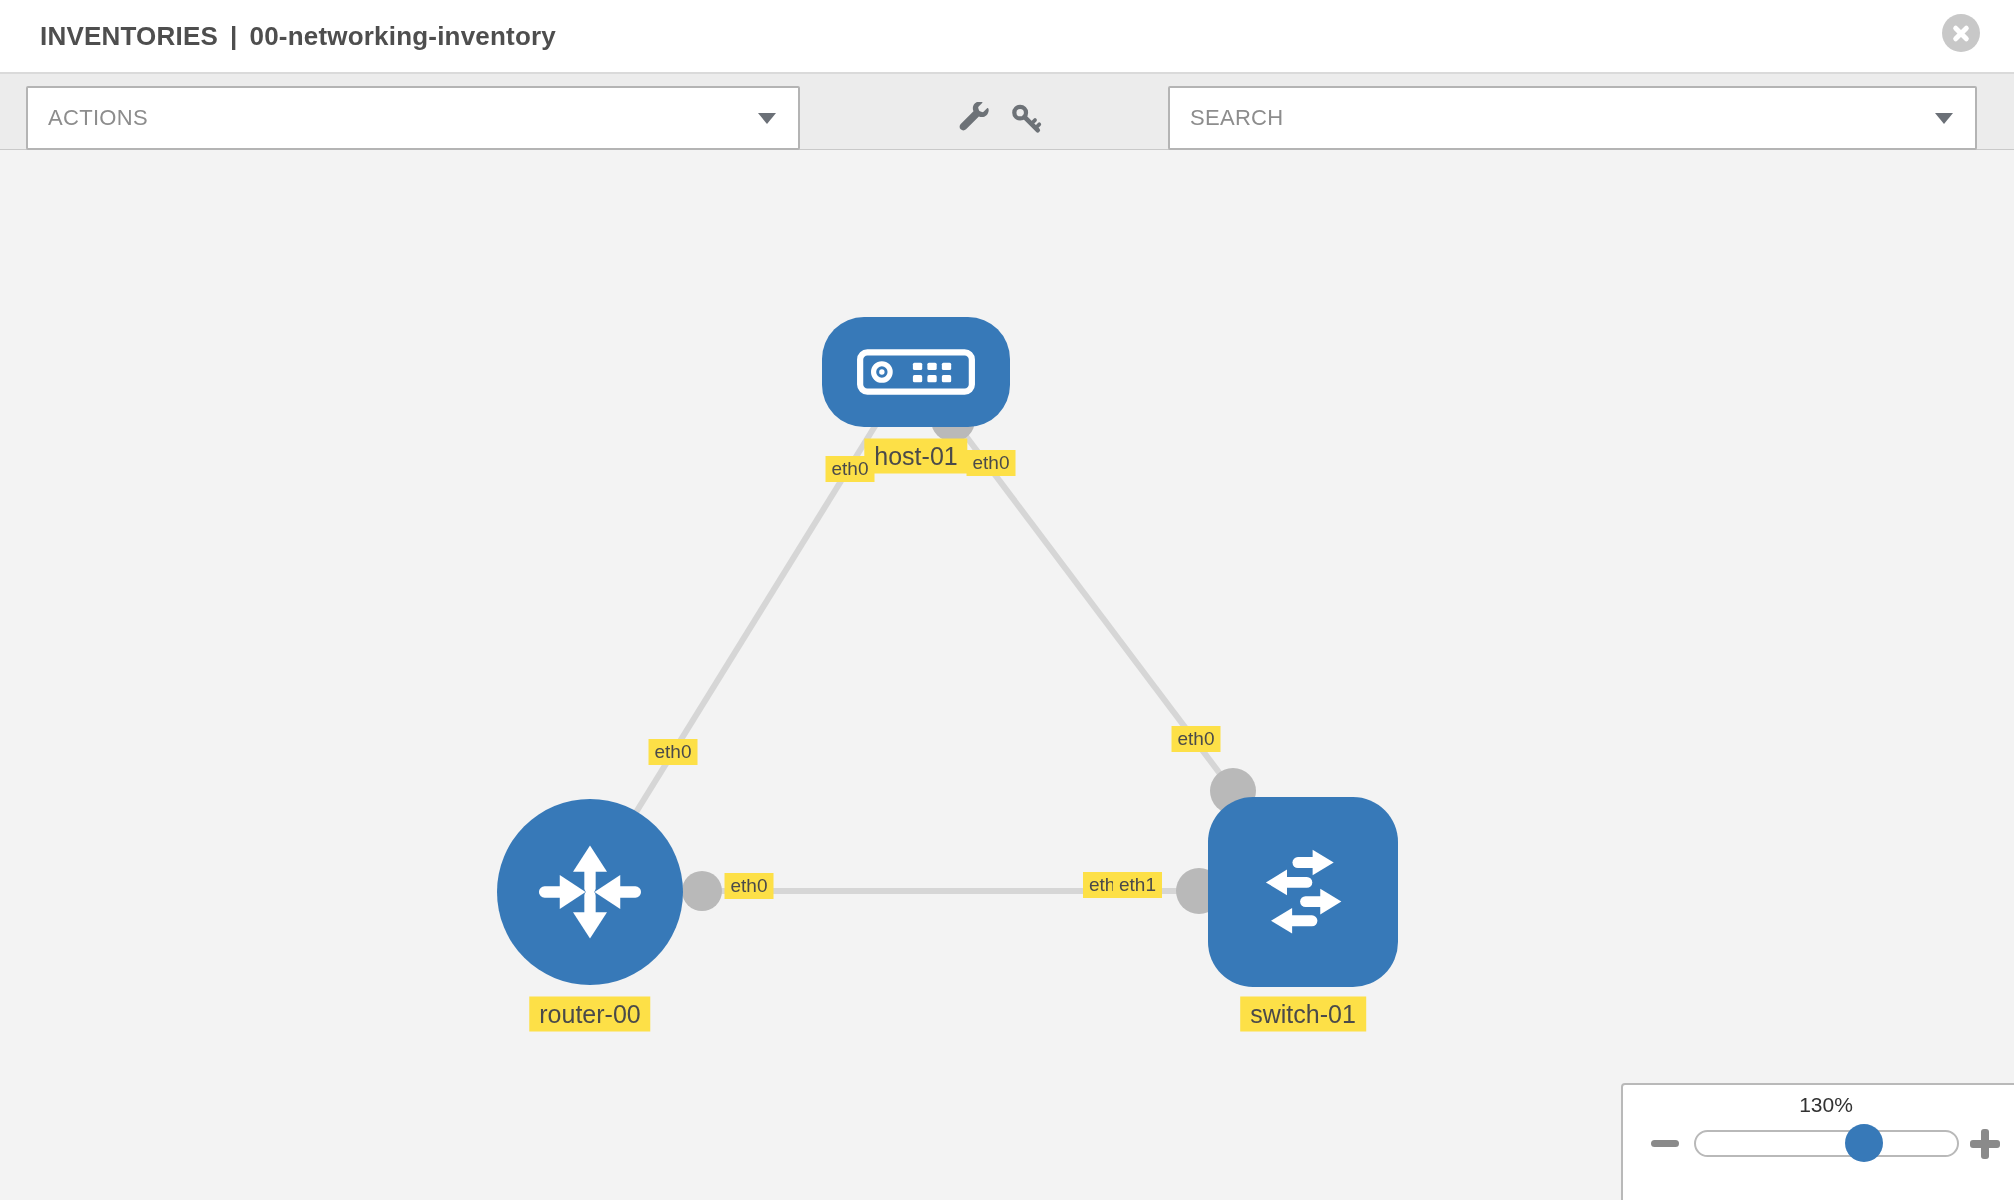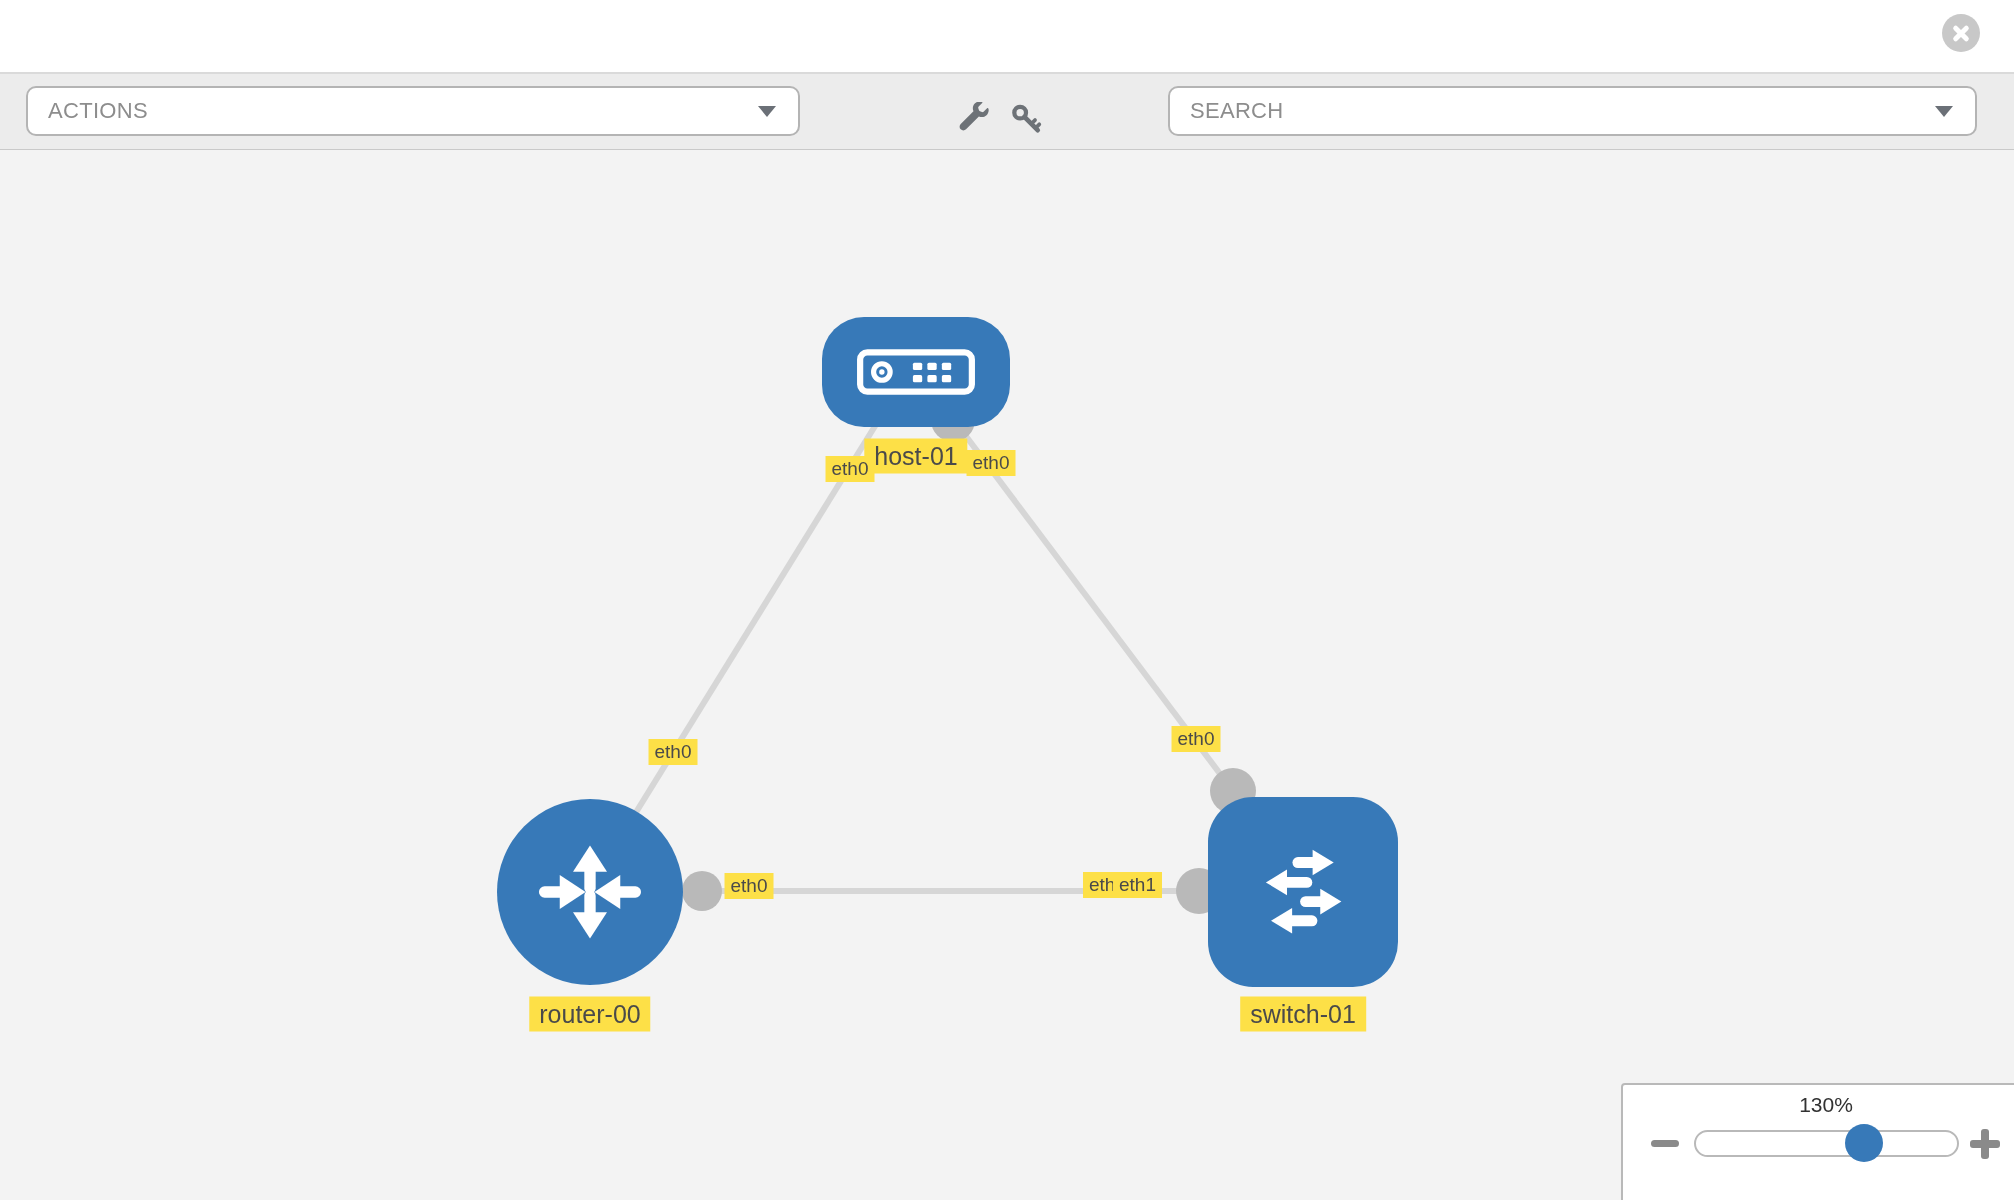--- a/index.html
+++ b/index.html
@@ -13,22 +13,22 @@
   .title .sep{margin:0 12px;color:#4e4e4e;}
   .close-btn{position:absolute;left:1942px;top:14px;width:38px;height:38px;border-radius:50%;
              background:#c8c8c8;cursor:pointer;}
   .close-btn .bar{position:absolute;left:9px;top:17px;width:20px;height:5px;background:#ffffff;border-radius:2.5px;}
   .close-btn .bar.b1{transform:rotate(45deg);}
   .close-btn .bar.b2{transform:rotate(-45deg);}
 
   
   .toolbar{position:absolute;left:0;top:72px;width:2014px;height:78px;background:#ececec;
            border-top:2px solid #dadada;border-bottom:1px solid #c9c9c9;box-sizing:border-box;}
-  .select{position:absolute;top:12px;height:50px;background:#ffffff;border:2px solid #b4b4b4;
-          border-radius:10px;box-sizing:border-box;display:flex;align-items:center;cursor:pointer;}
+  .select{position:absolute;top:12px;height:64px;background:#ffffff;border:2px solid #b4b4b4;
+          border-radius:2px;box-sizing:border-box;display:flex;align-items:center;cursor:pointer;}
   .select .sel-label{margin-left:20px;font-size:22px;color:#8d8d8d;letter-spacing:.3px;}
   .select .caret{position:absolute;right:22px;top:50%;margin-top:-5px;width:0;height:0;
                  border-left:9px solid transparent;border-right:9px solid transparent;
                  border-top:11px solid #6b7077;}
   .sel-actions{left:26px;width:774px;}
   .sel-search{left:1168px;width:809px;}
   .tool-icon{position:absolute;top:28px;width:34px;height:34px;cursor:pointer;}
   .tool-wrench{left:957px;}
   .tool-key{left:1009px;}
 
@@ -61,20 +61,25 @@
   .zoom-plus{position:absolute;left:346px;top:43px;width:32px;height:32px;cursor:pointer;}
   .zoom-plus .h{position:absolute;left:1px;top:12px;width:30px;height:8px;background:#8a8a8a;border-radius:3px;}
   .zoom-plus .v{position:absolute;left:12px;top:1px;width:8px;height:30px;background:#8a8a8a;border-radius:3px;}
 </style>
 </head>
 <body>
 
 <div id="app">
 
   <div class="header">
+    <div class="title">
+      <span>INVENTORIES</span>
+      <span class="sep">|</span>
+      <span>00-networking-inventory</span>
+    </div>
     <div class="close-btn">
       <div class="bar b1"></div>
       <div class="bar b2"></div>
     </div>
   </div>
 
   <div class="toolbar">
     <div class="select sel-actions">
       <span class="sel-label">ACTIONS</span>
       <span class="caret"></span>

